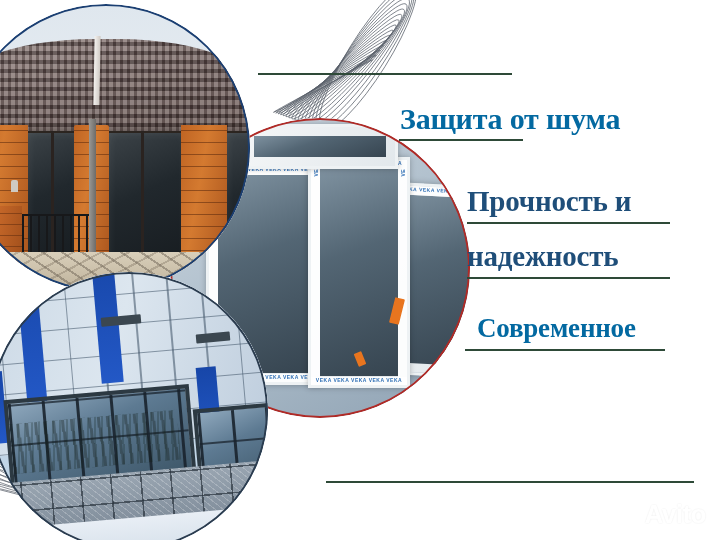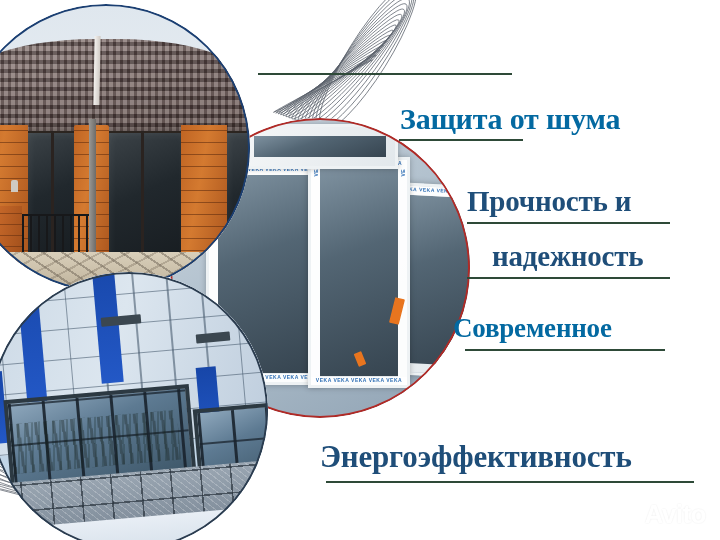--- a/index.html
+++ b/index.html
@@ -445,28 +445,27 @@
   </div>
 
   <div class="rule" style="left:258px; top:73px; width:254px;"></div>
 
   <div class="headline red" style="left:400px; top:104px; font-size:30px;">Защита от шума</div>
   <div class="rule" style="left:399px; top:139px; width:124px;"></div>
 
   <div class="headline blue" style="left:467px; top:187px; font-size:29px;">Прочность и</div>
   <div class="rule" style="left:467px; top:222px; width:203px;"></div>
 
-  <div class="headline blue" style="left:467px; top:242px; font-size:29px;margin-left:25px;">надежность</div>
+  <div class="headline blue" style="left:467px; top:242px; font-size:29px;">надежность</div>
   <div class="rule" style="left:467px; top:277px; width:203px;"></div>
 
-  <div class="headline red" style="left:453px; top:315px; font-size:27px;">Современное</div>
+  <div class="headline red" style="left:477px; top:315px; font-size:27px;">Современное</div>
   <div class="rule" style="left:465px; top:349px; width:200px;"></div>
 
 
-  <div class="headline blue" style="left:320px; top:441px; font-size:31px;">Энергоэффективность</div>
   <div class="rule" style="left:326px; top:481px; width:368px;"></div>
 
   <div id="watermark">
     <svg width="26" height="22" viewBox="0 0 26 22">
       <circle cx="6.5" cy="7" r="5" fill="#ffffff" opacity="0.95"></circle>
       <circle cx="17" cy="4.5" r="3.6" fill="#ffffff" opacity="0.95"></circle>
       <circle cx="5" cy="17" r="3.4" fill="#ffffff" opacity="0.95"></circle>
       <circle cx="15.5" cy="15.5" r="5.2" fill="#ffffff" opacity="0.95"></circle>
     </svg>
     <span class="wm-text">Avito</span>

